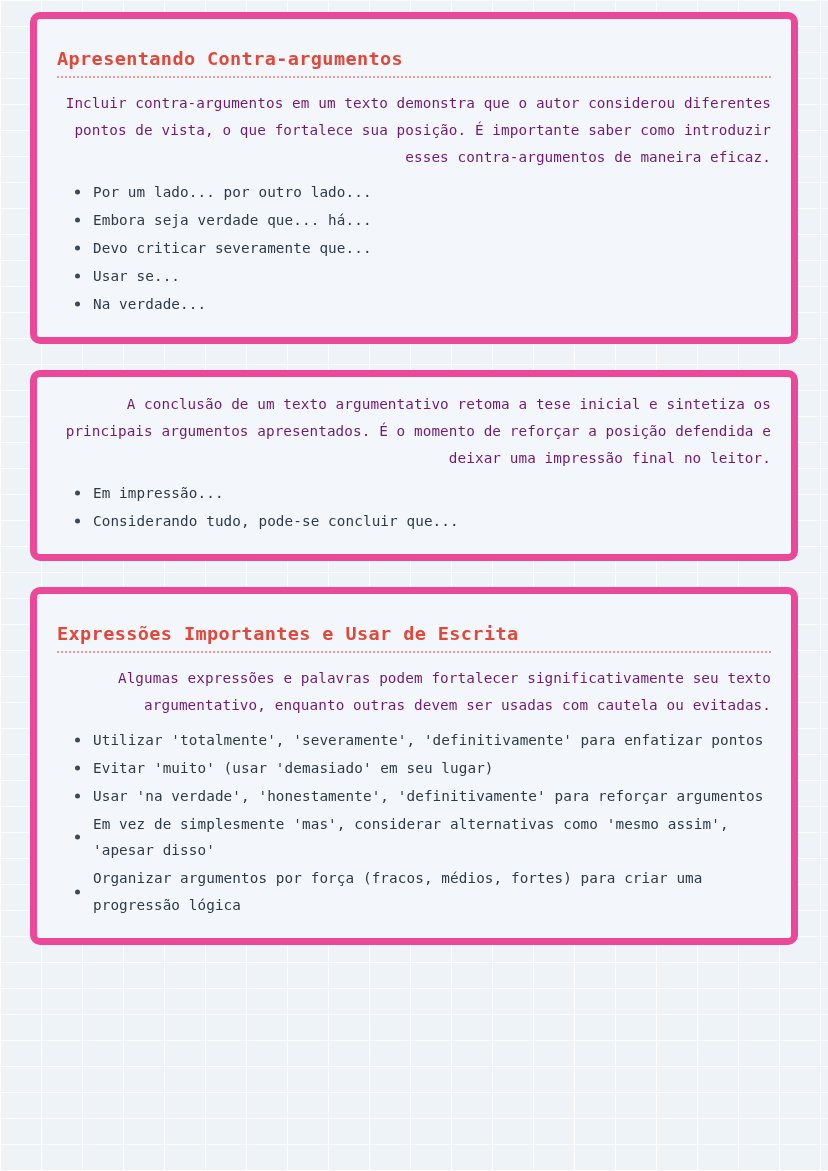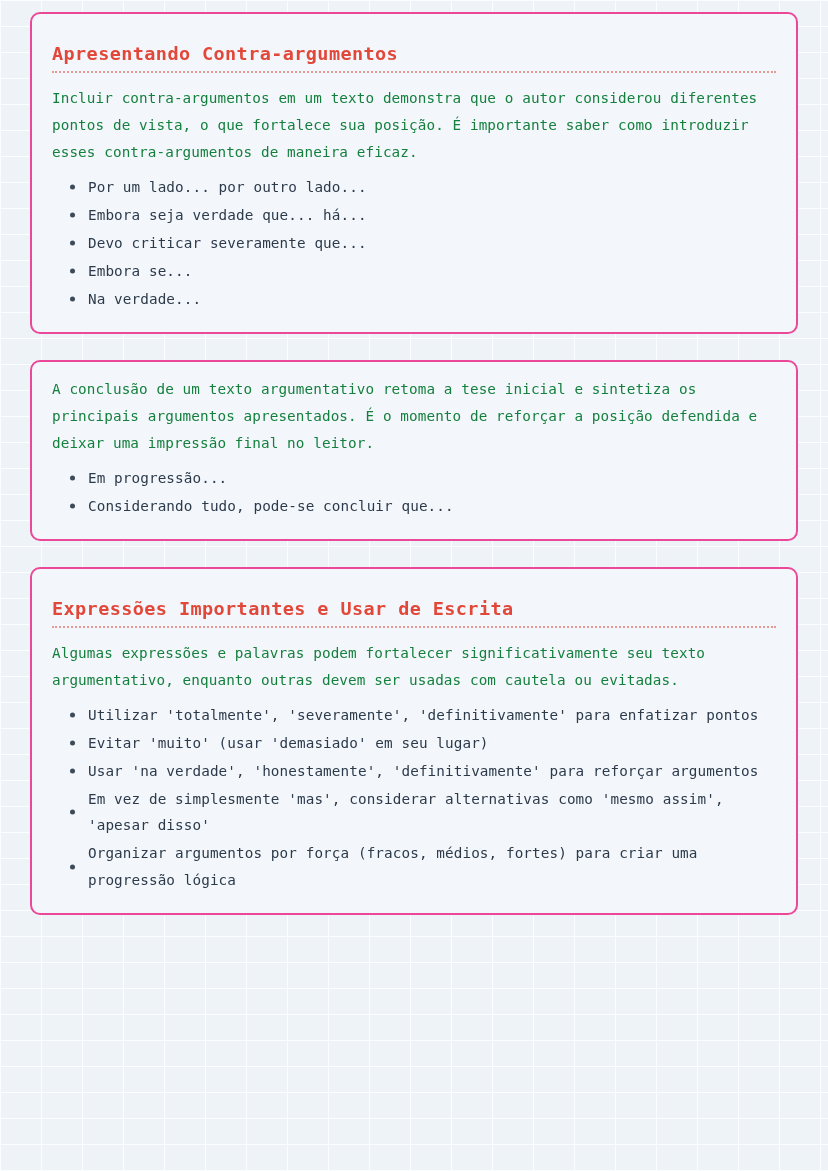--- a/index.html
+++ b/index.html
@@ -16,43 +16,44 @@
     background-size: 41px 26px;
     font-family: "DejaVu Sans Mono", monospace;
     overflow: hidden;
     position: relative;
   }
   .page {
     padding: 12px 30px 0 30px;
     box-sizing: border-box;
   }
   .card {
-    border: 2px solid #ec4899;
+    border: 7px solid #ec4899;
     border-radius: 10px;
     background: #f3f7fc;
     padding: 14px 20px 16px 20px;
     margin-bottom: 26px;
     box-sizing: border-box;
   }
   .card-title {
     color: #e2483a;
     font-size: 18.5px;
     font-weight: bold;
     letter-spacing: 0.4px;
     padding-bottom: 7px;
     border-bottom: 2px dotted #e79a92;
     margin-bottom: 12px;
     font-family: "DejaVu Sans Mono", monospace;
   }
   .card-body {
-    color: #15803d;
+    color: #701a75;
     font-size: 14.3px;
     line-height: 1.87;
     margin: 0 0 8px 0;
     letter-spacing: 0.1px;
+    text-align: right;
   }
   ul.bullets {
     list-style: none;
     margin: 4px;
     padding: 0;
   }
   ul.bullets li {
     position: relative;
     padding-left: 32px;
     color: #2c3a4a;
@@ -81,29 +82,29 @@
 
 <div class="page">
 
   <section class="card">
     <h2 class="card-title">Apresentando Contra-argumentos</h2>
     <p class="card-body">Incluir contra-argumentos em um texto demonstra que o autor considerou diferentes pontos de vista, o que fortalece sua posição. É importante saber como introduzir esses contra-argumentos de maneira eficaz.</p>
     <ul class="bullets">
       <li>Por um lado... por outro lado...</li>
       <li>Embora seja verdade que... há...</li>
       <li>Devo criticar severamente que...</li>
-      <li>Embora se...</li>
+      <li>Usar se...</li>
       <li>Na verdade...</li>
     </ul>
   </section>
 
   <section class="card">
     <p class="card-body">A conclusão de um texto argumentativo retoma a tese inicial e sintetiza os principais argumentos apresentados. É o momento de reforçar a posição defendida e deixar uma impressão final no leitor.</p>
     <ul class="bullets">
-      <li>Em progressão...</li>
+      <li>Em impressão...</li>
       <li>Considerando tudo, pode-se concluir que...</li>
     </ul>
   </section>
 
   <section class="card">
     <h2 class="card-title">Expressões Importantes e Usar de Escrita</h2>
     <p class="card-body">Algumas expressões e palavras podem fortalecer significativamente seu texto argumentativo, enquanto outras devem ser usadas com cautela ou evitadas.</p>
     <ul class="bullets">
       <li class="multi">Utilizar 'totalmente', 'severamente', 'definitivamente' para enfatizar pontos</li>
       <li>Evitar 'muito' (usar 'demasiado' em seu lugar)</li>

